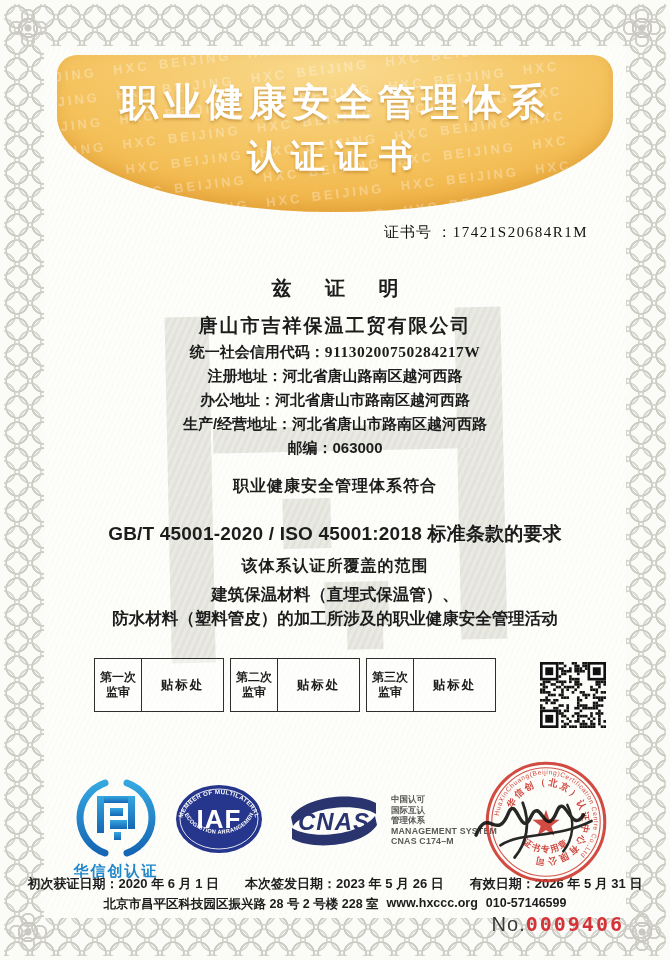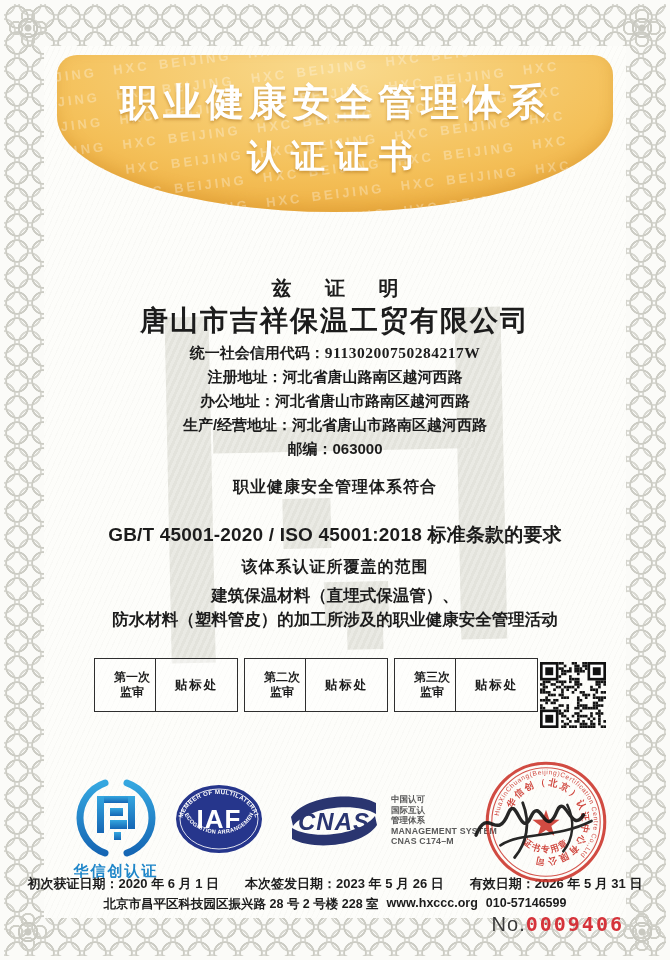--- a/index.html
+++ b/index.html
@@ -48,31 +48,31 @@
   .wm .b6{left:300px;top:580px;width:36px;height:24px;}
 
   .layer{position:absolute;inset:0;z-index:2;}
 
   .certno{position:absolute;top:177px;right:38px;font-family:"Liberation Serif","DejaVu Serif",serif;
     font-size:15px;letter-spacing:1px;color:#111;}
   .certno .val{letter-spacing:1.5px;}
 
   .cert-body{position:absolute;top:229px;left:0;right:0;text-align:center;z-index:2;}
   .attest{font-size:20px;font-weight:bold;letter-spacing:14px;text-indent:14px;}
-  .company{font-size:28px;font-weight:bold;letter-spacing:2px;}
+  .company{font-size:19px;font-weight:bold;letter-spacing:2px;margin-top:11px;}
   .frow{font-size:15px;font-weight:bold;line-height:23px;margin-top:1px;}
   .frow .num{font-family:"Liberation Serif","DejaVu Serif",serif;font-size:15.5px;letter-spacing:.5px;}
   .conform{font-size:16px;font-weight:bold;margin-top:17px;letter-spacing:1px;}
   .standard{font-size:19px;font-weight:bold;margin-top:24px;letter-spacing:.2px;}
   .scopehead{font-size:16px;font-weight:bold;margin-top:9px;letter-spacing:1px;}
   .scope1{font-size:16.5px;font-weight:bold;margin-top:7px;}
   .scope2{font-size:16.5px;font-weight:bold;margin-top:2px;}
 
   .audit-row{position:absolute;left:50px;top:612px;display:flex;gap:6px;z-index:2;}
-  .audit{display:flex;width:128px;height:52px;border:1.3px solid #2e2e2e;background:rgba(255,255,255,.4);padding-left:14px;}
+  .audit{display:flex;width:128px;height:52px;border:1.3px solid #2e2e2e;background:rgba(255,255,255,.4);}
   .audit .c1{width:46px;border-right:1.3px solid #2e2e2e;display:flex;align-items:center;justify-content:center;
     font-size:12px;font-weight:bold;white-space:pre-line;text-align:center;line-height:15px;}
   .audit .c2{flex:1;display:flex;align-items:center;justify-content:center;font-size:12.5px;font-weight:bold;letter-spacing:2px;}
 
   .qr{position:absolute;left:496px;top:616px;width:66px;height:66px;z-index:2;}
 
   .notes{position:absolute;left:34px;top:673px;width:530px;font-size:11.5px;font-weight:bold;
     line-height:15.5px;color:#1d1d1d;text-align:left;z-index:2;}
 
   .logos{position:absolute;left:0;top:0;width:100%;height:100%;z-index:3;}
@@ -117,20 +117,23 @@
   <div class="banner">
     <div class="banner-wm" id="banner-wm">BEIJING HXC BEIJING HXC BEIJING HXC BEIJING HXC BEIJING HXC BEIJING HXC BEIJING HXC BEIJING HXC BEIJING HXC BEIJING HXC BEIJING HXC BEIJING HXC BEIJING HXC BEIJING HXC BEIJING HXC BEIJING HXC BEIJING HXC BEIJING HXC BEIJING HXC BEIJING HXC BEIJING HXC BEIJING HXC BEIJING HXC BEIJING HXC BEIJING HXC BEIJING HXC BEIJING HXC BEIJING HXC BEIJING HXC BEIJING HXC BEIJING HXC BEIJING HXC BEIJING HXC BEIJING HXC BEIJING HXC BEIJING HXC BEIJING HXC BEIJING HXC BEIJING HXC BEIJING HXC BEIJING HXC BEIJING HXC BEIJING HXC BEIJING HXC BEIJING HXC BEIJING HXC BEIJING HXC BEIJING HXC BEIJING HXC BEIJING HXC BEIJING HXC BEIJING HXC BEIJING HXC BEIJING HXC BEIJING HXC BEIJING HXC BEIJING HXC BEIJING HXC BEIJING HXC BEIJING HXC BEIJING HXC BEIJING HXC BEIJING HXC BEIJING HXC BEIJING HXC BEIJING HXC BEIJING HXC BEIJING HXC BEIJING HXC BEIJING HXC </div>
     <div class="banner-titles">
       <div class="title1">职业健康安全管理体系</div>
       <div class="title2">认证证书</div>
     </div>
   </div>
 
   <div class="layer">
 
+    <div class="certno">
+      <span>证书号 ：</span><span class="val">17421S20684R1M</span>
+    </div>
 
     <div class="cert-body">
       <div class="attest">兹 证 明</div>
       <div class="company">唐山市吉祥保温工贸有限公司</div>
       <div class="frow">
         <span>统一社会信用代码：</span><span class="num">91130200750284217W</span>
       </div>
       <div class="frow">
         <span>注册地址：</span><span>河北省唐山路南区越河西路</span>
       </div>

